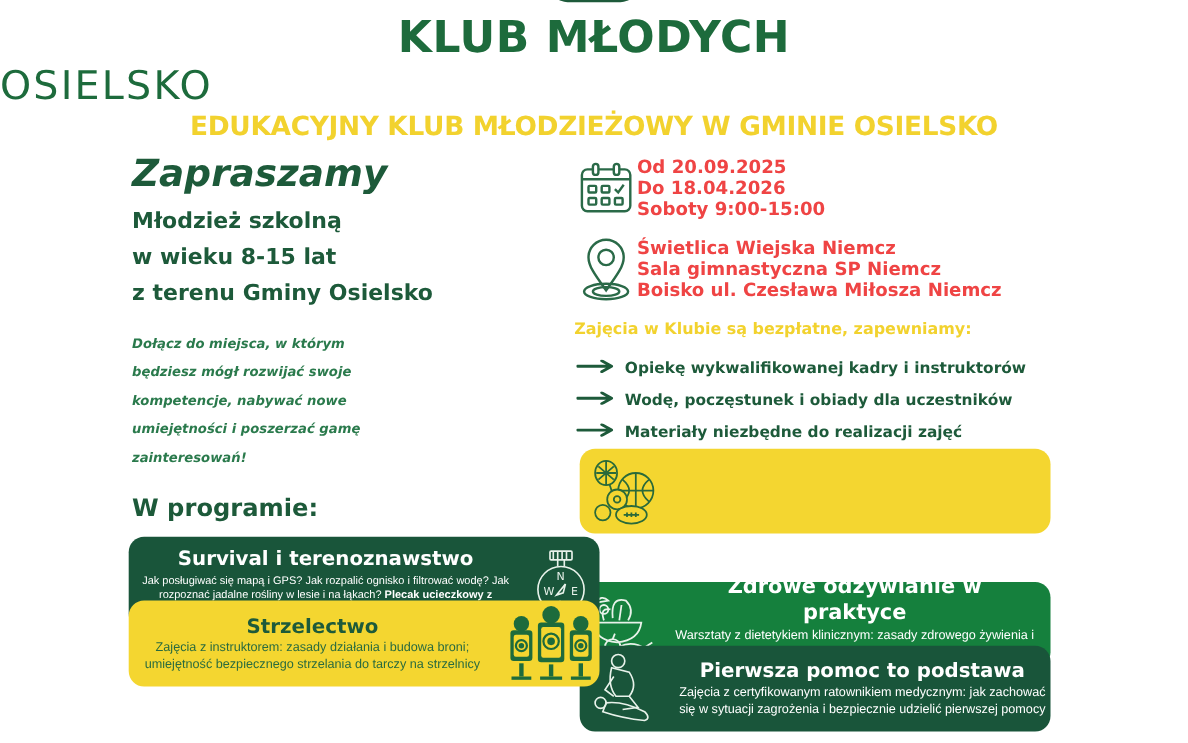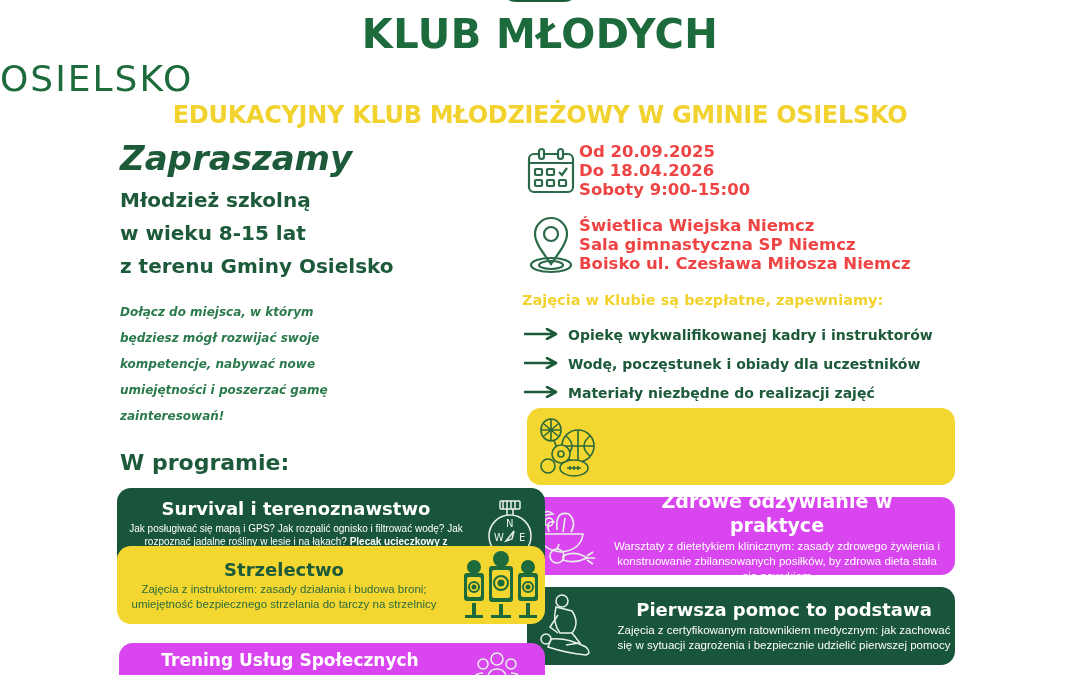--- a/index.html
+++ b/index.html
@@ -27,21 +27,21 @@
   .places { top: 214px; }
 
   .free-head { position: absolute; left: 522px; top: 292px; font-size: 14.5px; font-weight: 700; color: #f2d22e; font-family: "DejaVu Sans", sans-serif; }
   .bullets { position: absolute; left: 524px; top: 320px; }
   .bullet { display: flex; align-items: center; height: 29px; }
   .bullet .arrow { width: 40px; flex: 0 0 40px; }
   .bullet .txt { font-size: 14px; font-weight: 700; color: #1d5a3a; font-family: "DejaVu Sans", sans-serif; margin-left: 4px; }
 
   .card { position: absolute; border-radius: 14px; display: flex; align-items: center; }
   .card.green-dark { background: #19553a; color: #ffffff; }
-  .card.green { background: #d946ef; color: #ffffff; }
+  .card.green { background: #15803d; color: #ffffff; margin-top: 32px; }
   .card.yellow { background: #f4d630; color: #1d5a3a; }
   .card .body { flex: 1; text-align: center; padding: 0 6px; }
   .card .ct { font-weight: 700; font-family: "DejaVu Sans", sans-serif; }
   .card .cd { font-size: 11.5px; line-height: 15px; }
   .card.yellow .cd { color: #2a6b3f; }
   .card .cicon { flex: 0 0 auto; display: flex; align-items: center; justify-content: center; }
 
   .r1 { left: 527px; top: 408px; width: 428px; height: 77px; z-index: 1; }
   .r2 { left: 527px; top: 497px; width: 428px; height: 78px; z-index: 1; }
   .r3 { left: 527px; top: 587px; width: 428px; height: 78px; z-index: 1; }

